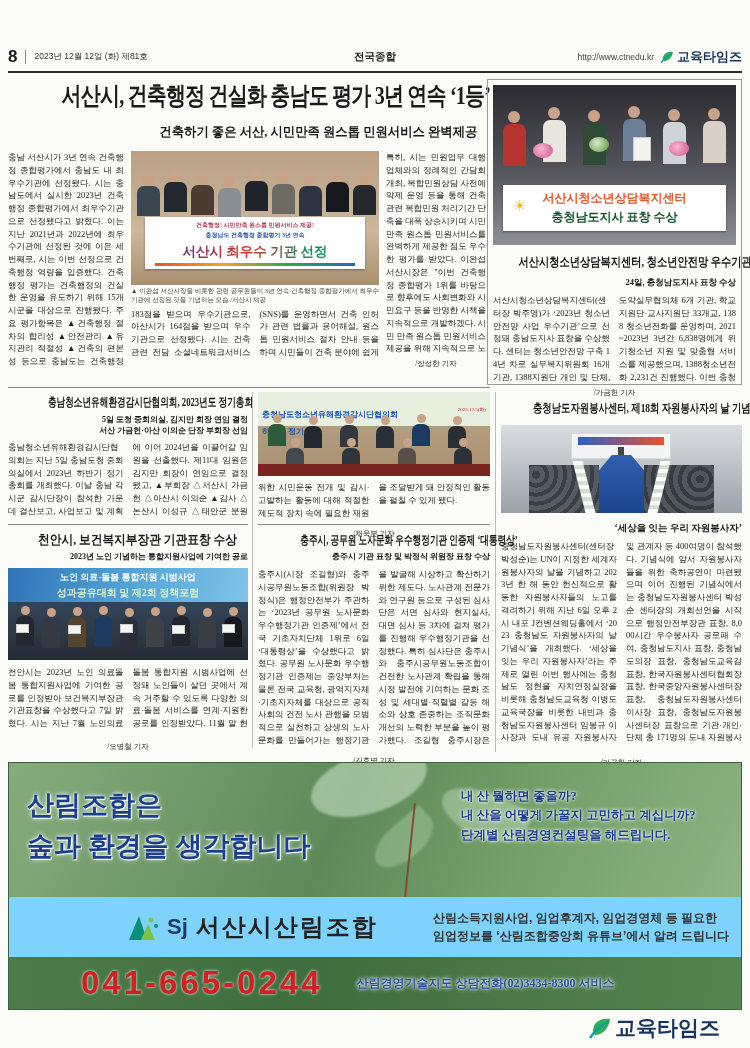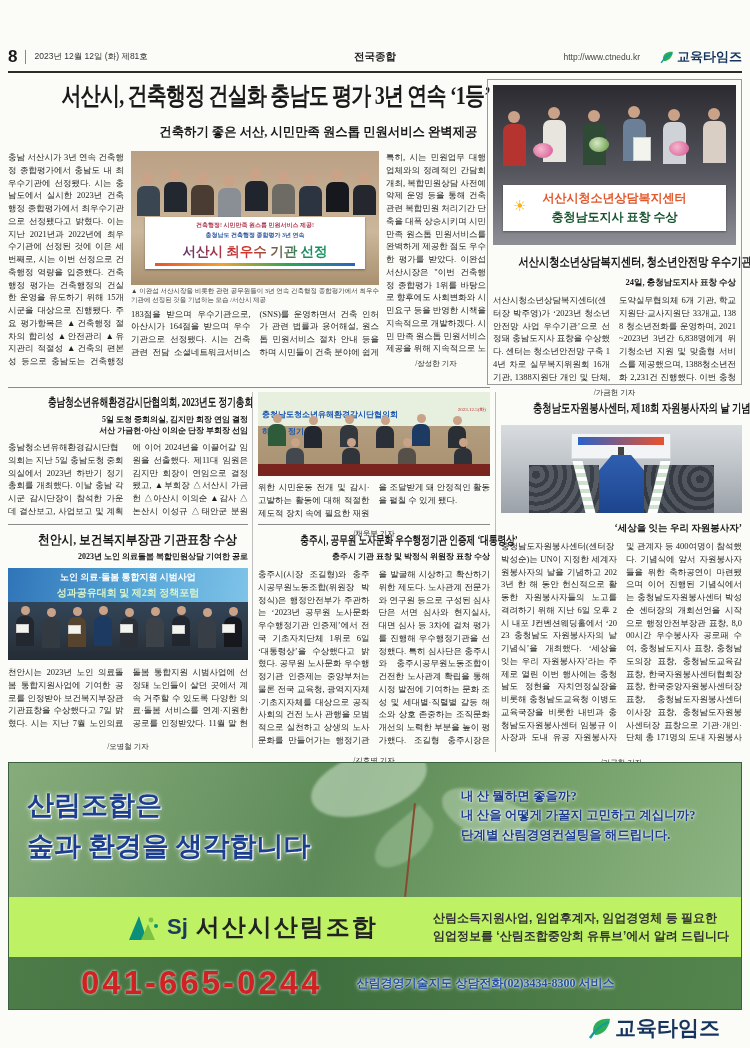--- a/index.html
+++ b/index.html
@@ -13,21 +13,21 @@
   .two-col{column-count:2;column-gap:9px}
   .reporter{text-align:center;font-size:7.5px;color:#222;margin-top:2px}
   .hrule{border-top:1px solid #8a8a8a}
   .vrule{border-left:1px solid #bdbdbd}
   
   #hdr{left:8px;top:44px;width:734px;height:26px;display:flex;align-items:center;font-family:"Liberation Sans",sans-serif}
   #hdr .pageno{font-size:17px;font-weight:bold}
   #hdr .sep{width:1px;height:14px;background:#888;margin:0 8px}
   #hdr .date{font-size:8.5px;color:#333}
   #hdr .section{position:absolute;left:0;right:0;text-align:center;font-size:10.5px;font-weight:bold;color:#222}
-  #hdr .right{margin-left:auto;display:flex;align-items:center;gap:20px;z-index:2}
+  #hdr .right{margin-left:auto;display:flex;align-items:center;gap:6px;z-index:2}
   #hdr .url{font-size:8.5px;color:#444}
   .brand{display:flex;align-items:center;gap:3px;font-family:"Liberation Sans",sans-serif;font-weight:bold;color:#15345e}
   #rule1{left:8px;top:71px;width:734px;border-top:2px solid #2b2b2b}
   
   #main-art{left:8px;top:79px;width:478px;height:306px}
   .headline-xl{font-size:25px;font-weight:900;letter-spacing:-1px}
   .subhead-l{font-size:13px;font-weight:bold;margin-top:11px}
   #main-cols{display:flex;gap:7px;margin-top:10px;height:218px}
   #main-c1{width:116px}
   #main-mid{width:248px}
@@ -48,21 +48,21 @@
   .subhead-s{font-size:8.5px;font-weight:bold;margin-top:3px}
   .headline-s{font-size:12px;font-weight:900}
   .subhead-xs{font-size:8px;font-weight:bold}
   
   #ad{left:8px;top:762px;width:734px;height:248px;border:1px solid #3c6140}
   #ad-top{position:relative;height:134px;background:linear-gradient(115deg,#87ac7c,#5d8a58 45%,#74a069 70%,#8db483);overflow:hidden}
   .leafdeco{position:absolute;border-radius:50% 0 50% 50%;background:rgba(210,230,205,.55);filter:blur(1px)}
   .stem{position:absolute;width:2px;background:#8a4a2e}
   .ad-slogan{position:absolute;left:18px;top:22px;font-weight:900;color:#1b3f8e;font-size:27px;line-height:1.5;text-shadow:0 0 5px #fff,0 0 2px #fff,1px 1px 0 #fff}
   .ad-q{position:absolute;left:452px;top:24px;font-weight:bold;color:#1c3e8c;font-size:12.5px;line-height:1.55;text-shadow:0 0 4px #fff,0 0 2px #fff}
-  #ad-mid{position:relative;height:60px;background:#bef264;display:flex;align-items:center;padding:0 12px 0 118px}
+  #ad-mid{position:relative;height:60px;background:#7dd3fc;display:flex;align-items:center;padding:0 12px 0 118px}
   .coop-name{font-size:24px;font-weight:900;letter-spacing:2px;color:#222;margin-left:8px}
   .ad-info{margin-left:auto;font-family:"Liberation Sans",sans-serif;font-size:12px;font-weight:bold;color:#333;line-height:1.5}
   #ad-bot{position:relative;height:52px;background:linear-gradient(100deg,#4d7c49,#3f6e3e 40%,#55854e);display:flex;align-items:center}
   .phone{font-family:"Liberation Sans",sans-serif;font-size:33px;font-weight:900;letter-spacing:3px;color:#cf2222;margin-left:72px;text-shadow:0 0 3px #fff}
   .ad-svc{margin-left:34px;font-weight:bold;color:#2450a0;font-size:12px;line-height:1.5;text-shadow:0 0 4px #fff,0 0 2px #fff}
   #footer-brand{left:8px;top:1012px;width:734px;height:32px;display:flex;justify-content:flex-end;align-items:center;padding-right:22px}
 </style>
 </head>
 <body>
 
@@ -265,21 +265,21 @@
   <div class="center" style="font-size:9.5px;font-weight:900;margin:9px 0 5px">‘세상을 잇는 우리 자원봉사자’</div>
   <div class="body-text two-col" style="height:216px">충청남도자원봉사센터(센터장 박성순)는 UN이 지정한 세계자원봉사자의 날을 기념하고 2023년 한 해 동안 헌신적으로 활동한 자원봉사자들의 노고를 격려하기 위해 지난 6일 오후 2시 내포 J컨벤션웨딩홀에서 ‘2023 충청남도 자원봉사자의 날 기념식’을 개최했다. ‘세상을 잇는 우리 자원봉사자’라는 주제로 열린 이번 행사에는 충청남도 정현을 자치연정실장을 비롯해 충청남도교육청 이병도 교육국장을 비롯한 내빈과 충청남도자원봉사센터 임봉규 이사장과 도내 유공 자원봉사자 및 관계자 등 400여명이 참석했다. 기념식에 앞서 자원봉사자들을 위한 축하공연이 마련됐으며 이어 진행된 기념식에서는 충청남도자원봉사센터 박성순 센터장의 개회선언을 시작으로 행정안전부장관 표창, 8,000시간 우수봉사자 공로패 수여, 충청남도지사 표창, 충청남도의장 표창, 충청남도교육감 표창, 한국자원봉사센터협회장 표창, 한국중앙자원봉사센터장 표창, 충청남도자원봉사센터 이사장 표창, 충청남도자원봉사센터장 표창으로 기관·개인·단체 총 171명의 도내 자원봉사자 수상의 영광을 안았다. 임봉규 도센터 이사장은 "특히 올해는 산불과 호우피해 등 여러 재난이 몰아닥친 상황속에서도 자원봉사자 여러분의 헌신적인 참여와 협조로 어려움을 잘 극복할 수 있었다."고 전하며, "자원봉사자의 노고와 헌신이 지역사회의 큰 귀감이 되고 있다며 자원봉사자의 활동은 우리 사회를 더 따뜻하고 살기 좋은 곳으로 만드는 밑거름"이라고 격려했다.</div>
   <div class="reporter">/가금헌 기자</div>
 </div>
 
 <div class="abs hrule" style="left:8px;top:524px;width:240px"></div>
 <div class="abs hrule" style="left:258px;top:524px;width:232px"></div>
 
 <div class="abs" style="left:8px;top:530px;width:240px;height:222px">
   <div class="center nowrap"><span class="squeeze" style="font-size:13px;font-weight:900;transform:scaleX(.9)">천안시, 보건복지부장관 기관표창 수상</span></div>
-  <div class="center nowrap subhead-xs" style="margin-top:2px">2023년 노인 의료돌봄 복합민원상담 기여한 공로</div>
+  <div class="center nowrap subhead-xs" style="margin-top:2px">2023년 노인 기념하는 통합지원사업에 기여한 공로</div>
   <div class="photo" style="width:240px;height:92px;margin-top:6px;background:linear-gradient(#35506b,#2e3a46 70%,#242c35)">
     <div style="position:absolute;left:0;top:0;width:100%;height:34px;background:linear-gradient(100deg,#2f74b8,#57a7d8 55%,#7fc3e8);padding-top:3px;text-align:center">
       <div style="font-size:9px;font-weight:900;color:#fff">노인 의료·돌봄 통합지원 시범사업</div>
       <div style="font-size:10px;font-weight:900;color:#d7f2c8;margin-top:2px">성과공유대회 및 제2회 정책포럼</div>
     </div>
     <div class="pp" style="left:4px;top:38px">
         <i class="ph" style="width:9px;height:9px"></i>
         <i class="pb" style="background:#23272f;width:18px;height:30px"></i>
       </div>
     <div class="pp" style="left:30px;top:40px">

